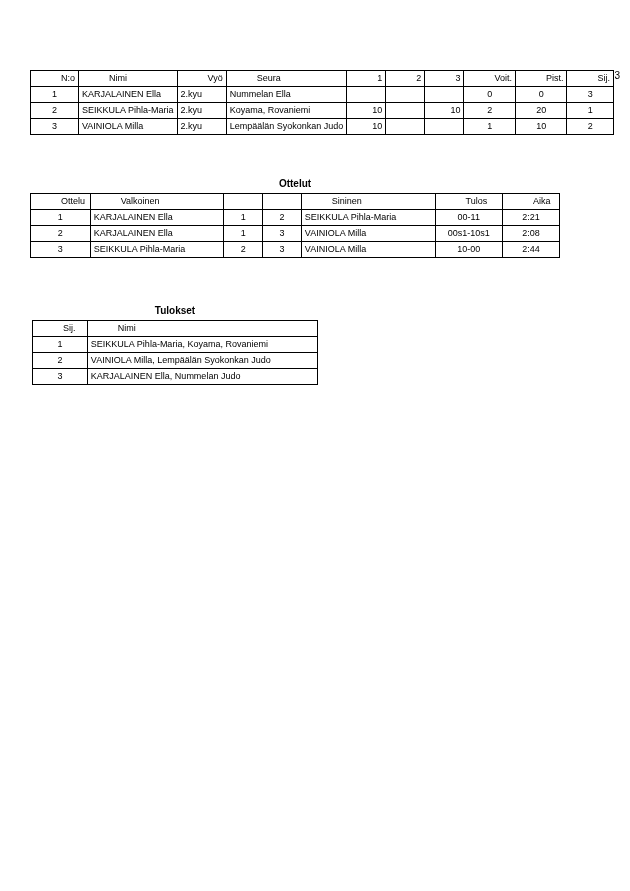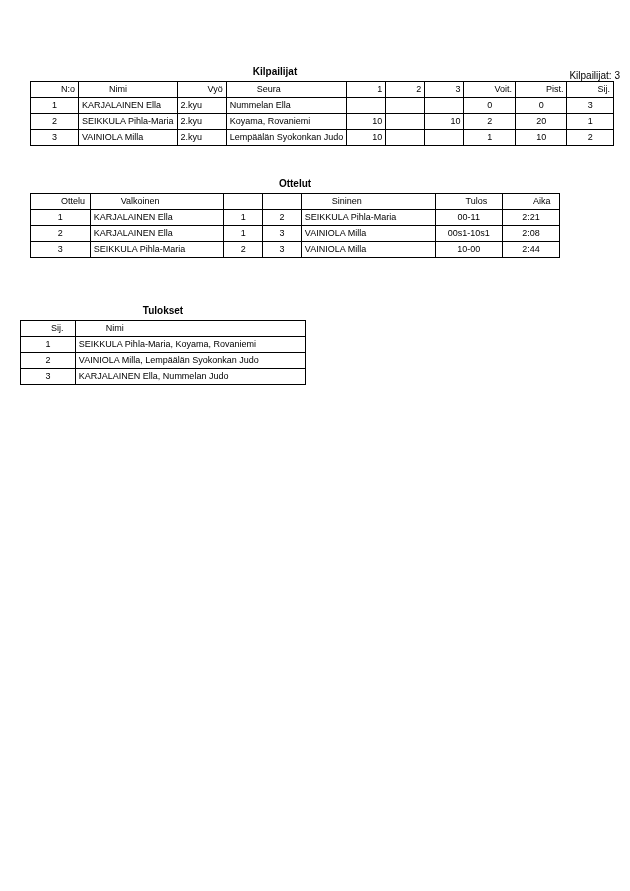--- a/index.html
+++ b/index.html
@@ -97,37 +97,36 @@
   #matches-table .col-wn { width: 16px; }
   #matches-table .col-bn { width: 16px; }
   #matches-table .col-blue { width: 185px; }
   #matches-table .col-result { width: 62px; }
   #matches-table .col-time { width: 36px; }
 
   
   #results-block {
     position: absolute;
     top: 305px;
-    left: 20px;
+    left: 32px;
     width: 286px;
   }
   #results-table { width: 286px; margin-top: 4px; }
   #results-table .col-rank { width: 32px; }
   #results-table .col-name { width: 254px; }
 </style>
 </head>
 <body>
 
 <div class="page">
 
 
   <div class="count-label">Kilpailijat: 3</div>
 
   <div id="competitors-block">
-    <div class="section-label">Kilpailijat</div>
     <table id="competitors-table">
       <thead>
         <tr>
           <th class="col-no">N:o</th>
           <th class="col-name">Nimi</th>
           <th class="col-belt">Vyö</th>
           <th class="col-club">Seura</th>
           <th class="col-m">1</th>
           <th class="col-m">2</th>
           <th class="col-m">3</th>

